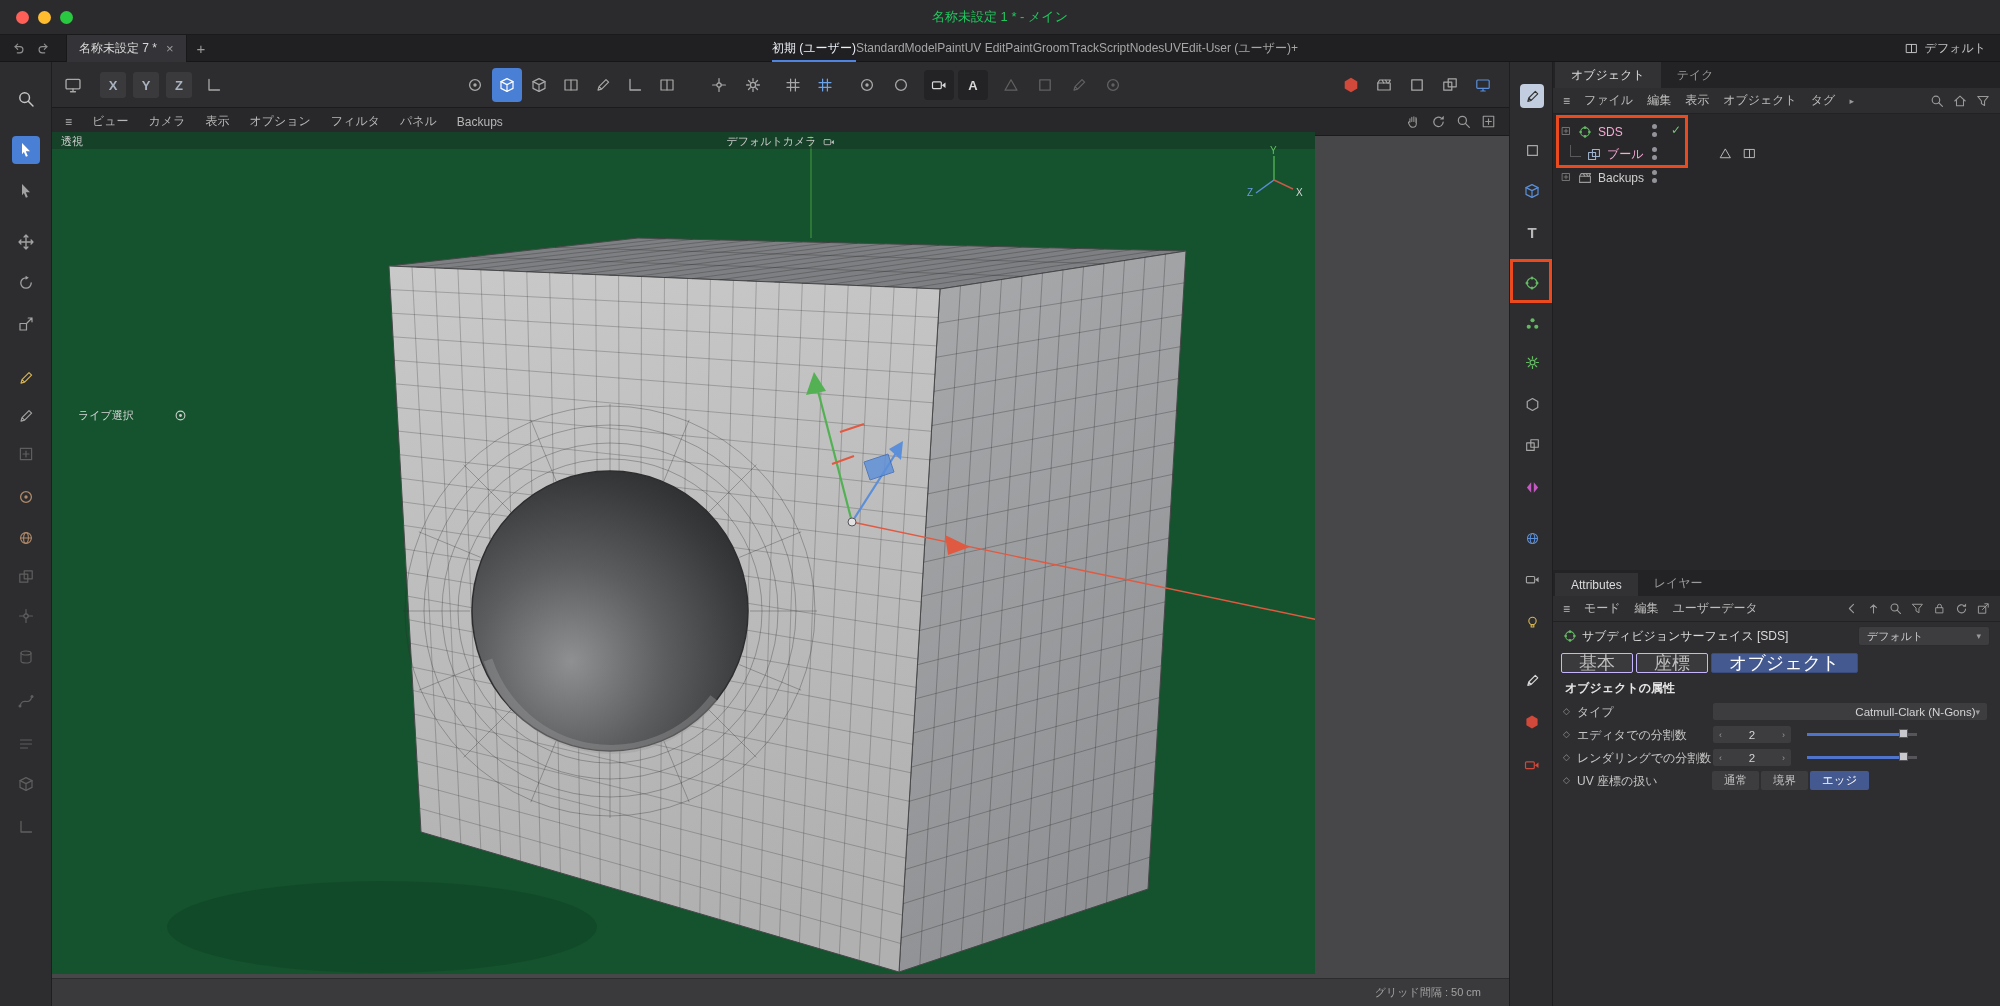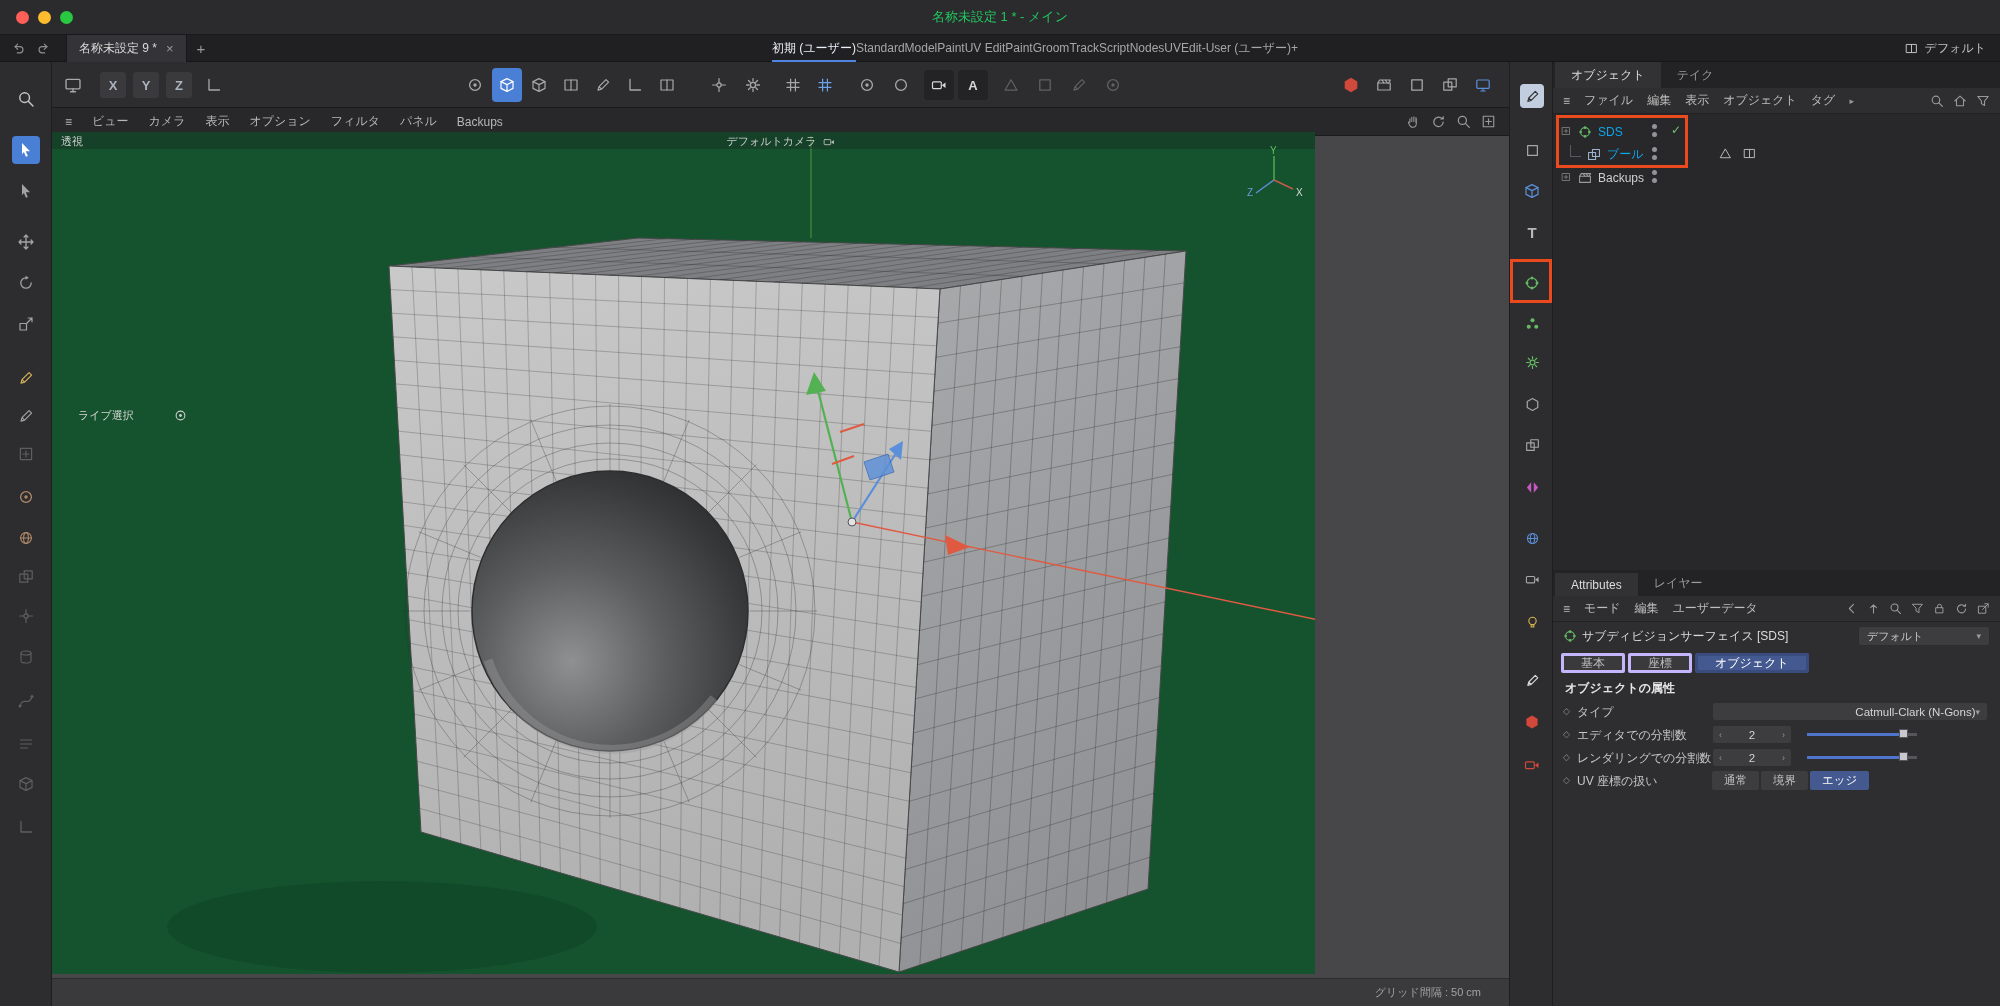--- a/index.html
+++ b/index.html
@@ -73,35 +73,35 @@
   .rightpanel{position:absolute;left:1553px;top:62px;width:447px;height:944px;background:#2a2a2c}
   .pan-tabs{height:26px;background:#232325;display:flex;align-items:flex-end;padding-left:2px;font-size:12px}
   .ptab{padding:5px 16px 4px;color:#9a9a9a}
   .ptab.active{background:#323235;color:#dcdcdc}
   .pan-menu{height:26px;background:#2e2e30;border-bottom:1px solid #222224;display:flex;align-items:center;gap:14px;
             padding:0 10px;font-size:12px;color:#bdbdbd}
   .pm-right{margin-left:auto;display:flex;gap:9px;color:#9a9a9a}
   .om-tree{position:absolute;left:0;top:52px;width:447px;height:456px;background:#28282a;padding-top:6px;font-size:12px}
   .trow{position:relative;height:23px;display:flex;align-items:center;gap:6px;padding-left:8px}
   .expander{width:11px;height:11px;color:#8a8a8a;display:flex}
-  .objname{color:#0ea5e9}
+  .objname{color:#f9a8d4}
   .objname.plain{color:#cfcfcf}
   .conn{width:11px;height:12px;border-left:1px solid #5a5a5e;border-bottom:1px solid #5a5a5e;margin:-8px 0 0 9px}
   .dotcol{position:absolute;top:4px;display:flex;flex-direction:column;gap:3px}
   .dotcol i{width:5px;height:5px;border-radius:50%;background:#93939a}
   .chk{position:absolute;top:3px;color:#7ac47a;font-size:12px}
   .tagic{position:absolute;top:4px;color:#b9b9b9}
 
   .attr{position:absolute;left:0;top:508px;width:447px;height:436px;background:#2e2e30}
   .attr-title{height:28px;display:flex;align-items:center;gap:5px;padding:0 10px;font-size:12px;color:#dcdcdc}
   .preset{margin-left:auto;width:132px;height:20px;background:#3d3d40;border:1px solid #2c2c2e;border-radius:3px;
           display:flex;align-items:center;justify-content:space-between;padding:0 8px;font-size:11px;color:#c8c8c8}
   .attr-sect{height:26px;display:flex;gap:3px;padding:3px 8px}
-  .sbtn{height:20px;padding:0 17px;background:#3a3a3d;border:3px solid #c4b5fd;border-radius:2px;color:#bdbdbd;
-        font-size:12px;display:flex;align-items:center}
+  .sbtn{height:20px;padding:0 17px;background:#3a3a3d;border:1px solid #c4b5fd;border-radius:2px;color:#bdbdbd;
+        font-size:18px;display:flex;align-items:center}
   .sbtn.active{background:#44598f;border-color:#3a4c7d;color:#fff}
   .attr-group{height:24px;display:flex;align-items:center;padding:0 12px;font-size:12px;font-weight:bold;color:#e6e6e6}
   .arow{position:relative;height:23px;font-size:12px;color:#c6c6c6}
   .dia{position:absolute;left:10px;top:6px;font-size:9px;color:#8e8e8e}
   .albl{position:absolute;left:24px;top:4px;white-space:nowrap}
   .dd{position:absolute;left:159px;top:2px;width:276px;height:19px;background:#3d3d40;border:1px solid #2e2e30;
       border-radius:3px;display:flex;align-items:center;justify-content:flex-end;padding:0 7px;font-size:11.5px;color:#d4d4d4}
   .stepper{position:absolute;left:159px;top:2px;width:80px;height:19px;background:#3d3d40;border:1px solid #2e2e30;
            border-radius:3px;display:flex;align-items:center;justify-content:space-between;padding:0 6px;font-size:11.5px;color:#d4d4d4}
   .slider{position:absolute;left:254px;top:10px;width:110px;height:3px;background:#55555a}
@@ -352,21 +352,21 @@
             <use href="#i-undo"></use>
           </svg>
         </span>
       <span class="icx">
           <svg class="ic i14" viewBox="0 0 16 16">
             <use href="#i-redo"></use>
           </svg>
         </span>
     </div>
     <div class="doc-tab">
-      <span>名称未設定 9 *</span>
+      <span>名称未設定 7 *</span>
       <span class="tab-x">×</span>
     </div>
     <span class="tab-add">+</span>
 
     <div class="layout-tabs">
       <span class="ltab active">初期 (ユーザー)</span>
       <span class="ltab">Standard</span>
       <span class="ltab">Model</span>
       <span class="ltab">Paint</span>
       <span class="ltab">UV Edit</span>

